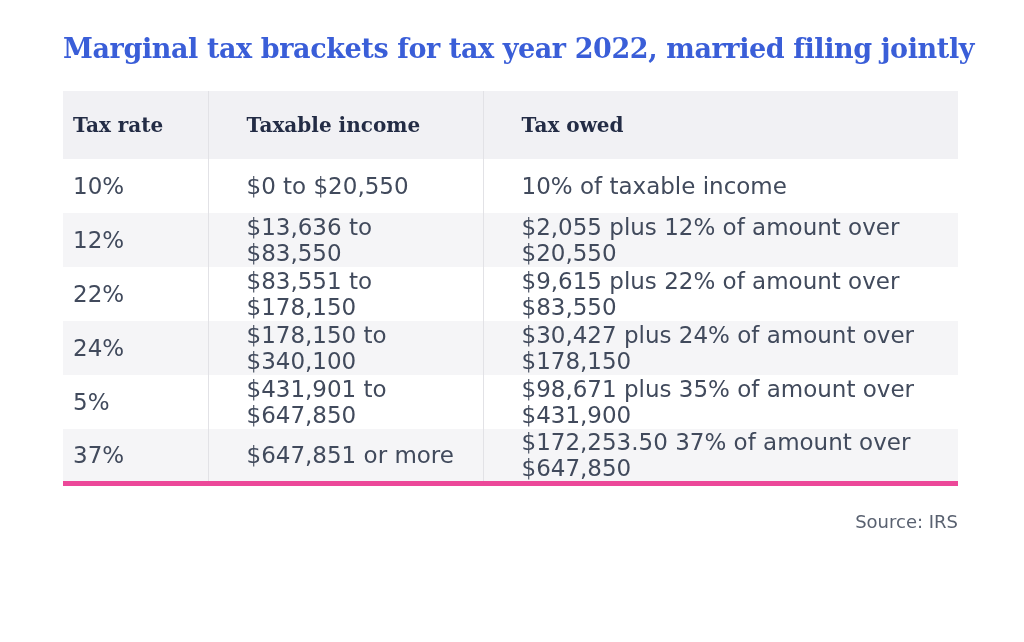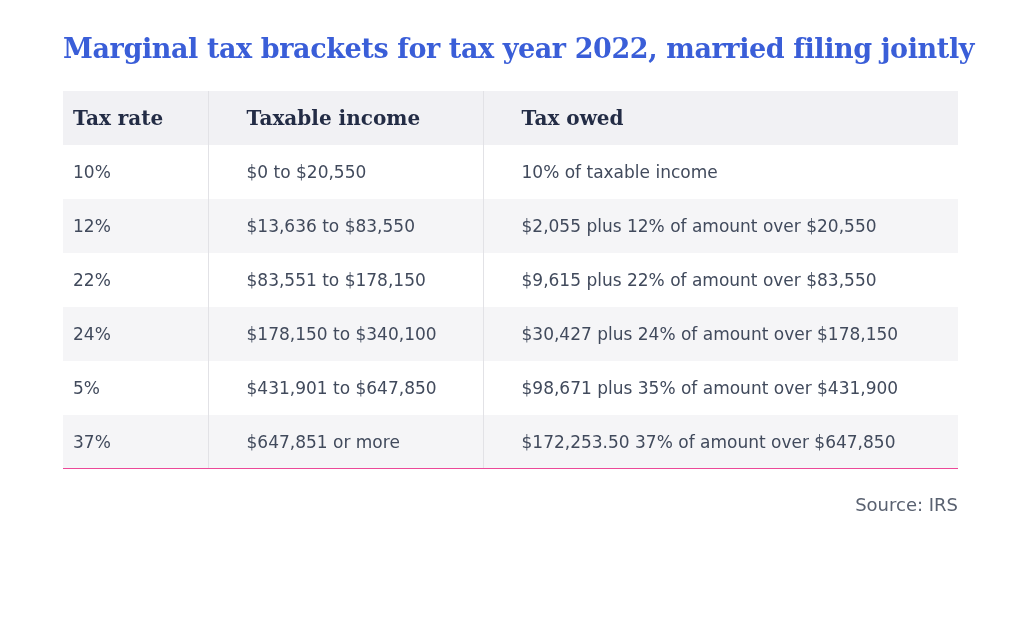--- a/index.html
+++ b/index.html
@@ -28,38 +28,38 @@
   table.tax-table {
     margin-top: 25px;
     width: 895px;
     border-collapse: collapse;
     table-layout: fixed;
   }
   .tax-table col.col-rate   { width: 145px; }
   .tax-table col.col-income { width: 275px; }
   .tax-table col.col-owed   { width: 475px; }
   .tax-table th {
-    height: 54px;
+    height: 68px;
     background: #f1f1f4;
     font-family: "DejaVu Serif", "Liberation Serif", serif;
     font-weight: 700;
     font-size: 20px;
     color: #232c45;
     text-align: left;
     vertical-align: middle;
   }
   .tax-table td {
     height: 54px;
-    font-size: 17px;
+    font-size: 23px;
     color: #414a5c;
     vertical-align: middle;
     background: #ffffff;
   }
   .tax-table tbody tr:nth-child(even) td { background: #f5f5f7; }
-  .tax-table tbody tr:last-child td { border-bottom: 1px solid #ec4899; }
+  .tax-table tbody tr:last-child td { border-bottom: 5px solid #ec4899; }
   .tax-table .c1 { padding-left: 10px; padding-right: 8px; }
   .tax-table .c2, .tax-table .c3 {
     padding-left: 38px;
     padding-right: 10px;
     border-left: 1px solid #e2e2e6;
   }
   .source-note {
     margin-top: 25px;
     font-size: 18px;
     color: #596170;

